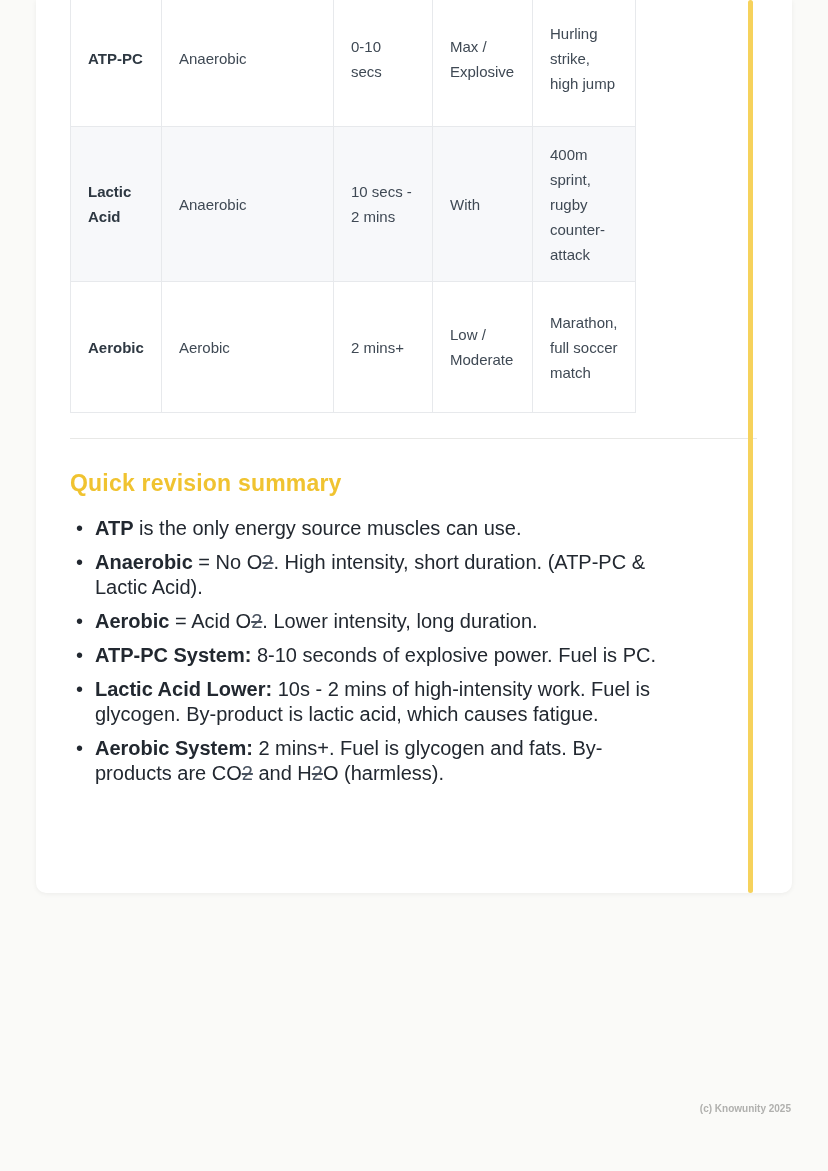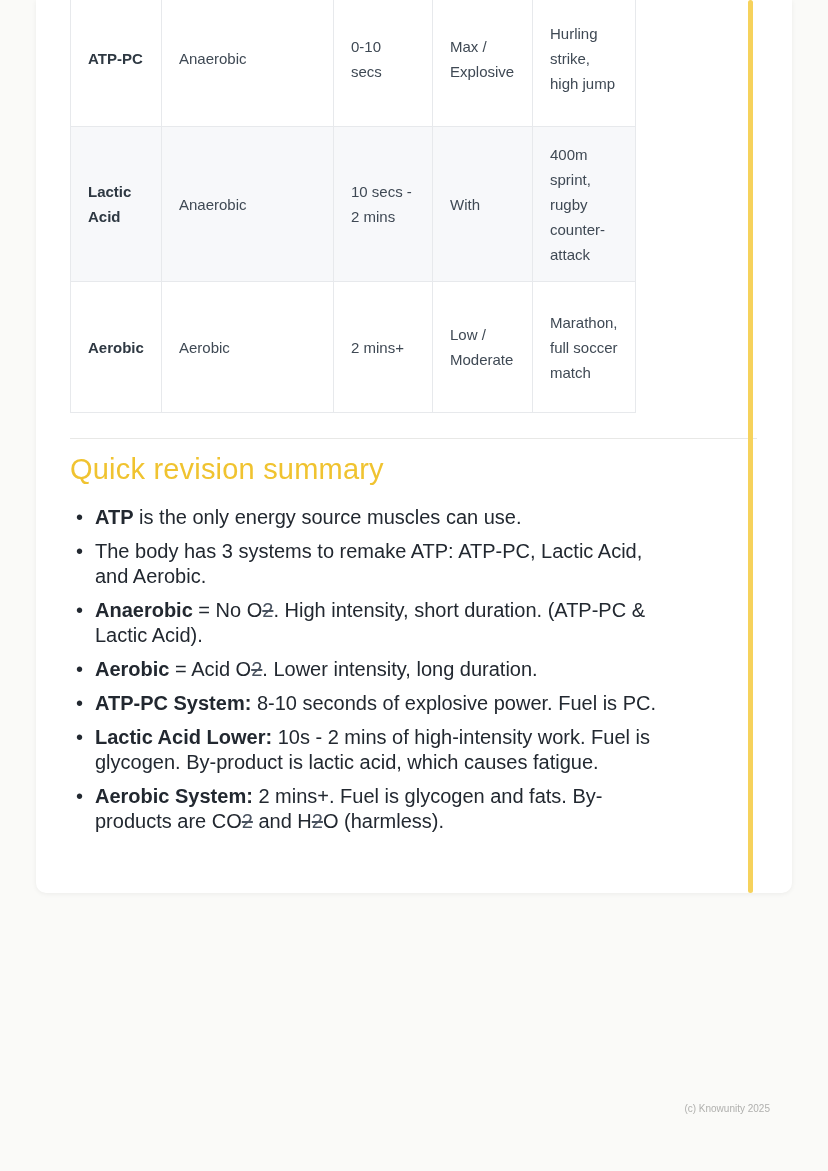--- a/index.html
+++ b/index.html
@@ -39,38 +39,38 @@
   td.sys { font-weight:700; color:#2e3842; }
   tr.alt { background:#f7f8fa; }
   tr.r1 { height:136px; }
   tr.r2 { height:155px; }
   tr.r3 { height:131px; }
   hr.divider {
     border:none; border-top:1px solid #e8e8e6;
     width:687px; margin-top:25px;
   }
   h2.heading {
-    margin-top:14px;
-    font-size:29px; font-weight:400;
+    margin-top:31px;
+    font-size:23px; font-weight:700;
     color:#f0c330; letter-spacing:.2px;
   }
   ul.bullets { margin-top:19px; width:592px; list-style:none; }
   ul.bullets li {
     position:relative; padding-left:25px; margin-bottom:9px;
     font-size:20px; line-height:25px; color:#222830;
   }
   ul.bullets li::before {
     content:"\2022";
     position:absolute; left:6px; top:0; color:#222830;
   }
   ul.bullets li .b { font-weight:700; }
   ul.bullets li .s { text-decoration:line-through; color:#4a5360; }
   .footer {
-    position:absolute; right:58px; top:1103px;
-    font-size:10px; color:#b0b0ae;
+    position:absolute; right:37px; top:1103px;
+    font-size:10px; color:#b0b0ae;font-weight:bold;
   }
 </style>
 </head>
 <body>
 
 <div class="card">
 
   <table class="energy">
     <colgroup>
       <col style="width:91px">
@@ -103,21 +103,20 @@
       </tr>
     </tbody>
   </table>
 
   <hr class="divider">
 
   <h2 class="heading" style="color: rgb(240, 195, 48);">Quick revision summary</h2>
 
   <ul class="bullets" id="bullet-list">
       <li><span class="b">ATP</span><span> is the only energy source muscles can use.</span></li>
-      <li><span>The body has 3 systems to remake ATP: ATP-PC, Lactic Acid, and Aerobic.</span></li>
       <li><span class="b">Anaerobic</span><span> = No O</span><span class="s">2</span><span>. High intensity, short duration. (ATP-PC &amp; Lactic Acid).</span></li>
       <li><span class="b">Aerobic</span><span> = Acid O</span><span class="s">2</span><span>. Lower intensity, long duration.</span></li>
       <li><span class="b">ATP-PC System:</span><span> 8-10 seconds of explosive power. Fuel is PC.</span></li>
       <li><span class="b">Lactic Acid Lower:</span><span> 10s - 2 mins of high-intensity work. Fuel is glycogen. By-product is lactic acid, which causes fatigue.</span></li>
       <li><span class="b">Aerobic System:</span><span> 2 mins+. Fuel is glycogen and fats. By-products are CO</span><span class="s">2</span><span> and H</span><span class="s">2</span><span>O (harmless).</span></li>
     </ul>
 
   <div class="scrollbar-thumb" style="background: rgb(246, 210, 92);"></div>
 </div>
 

